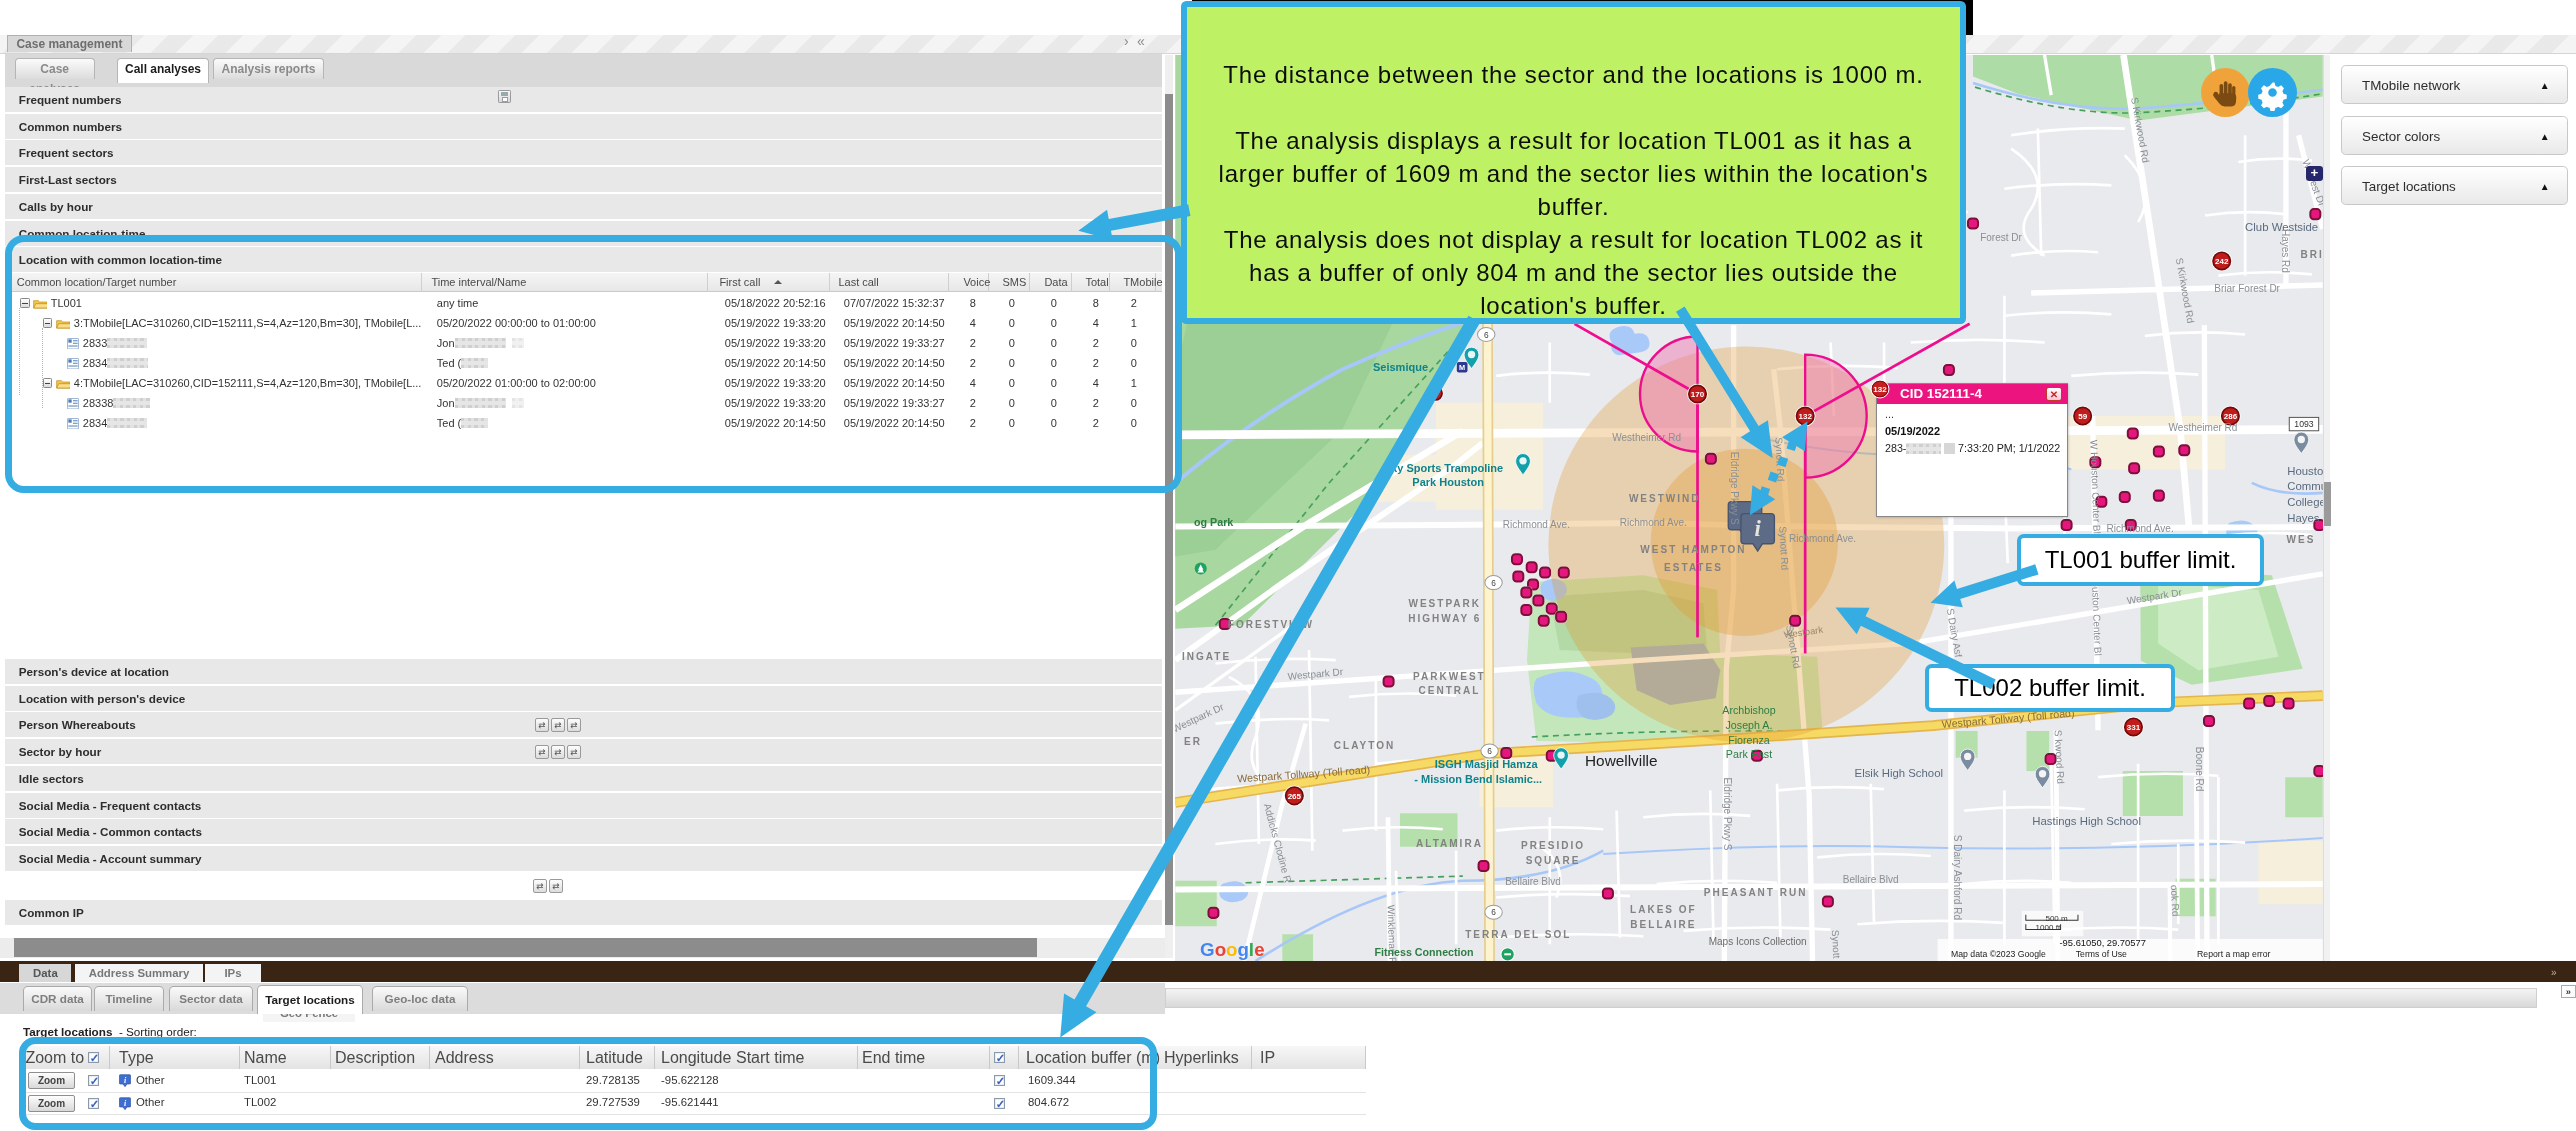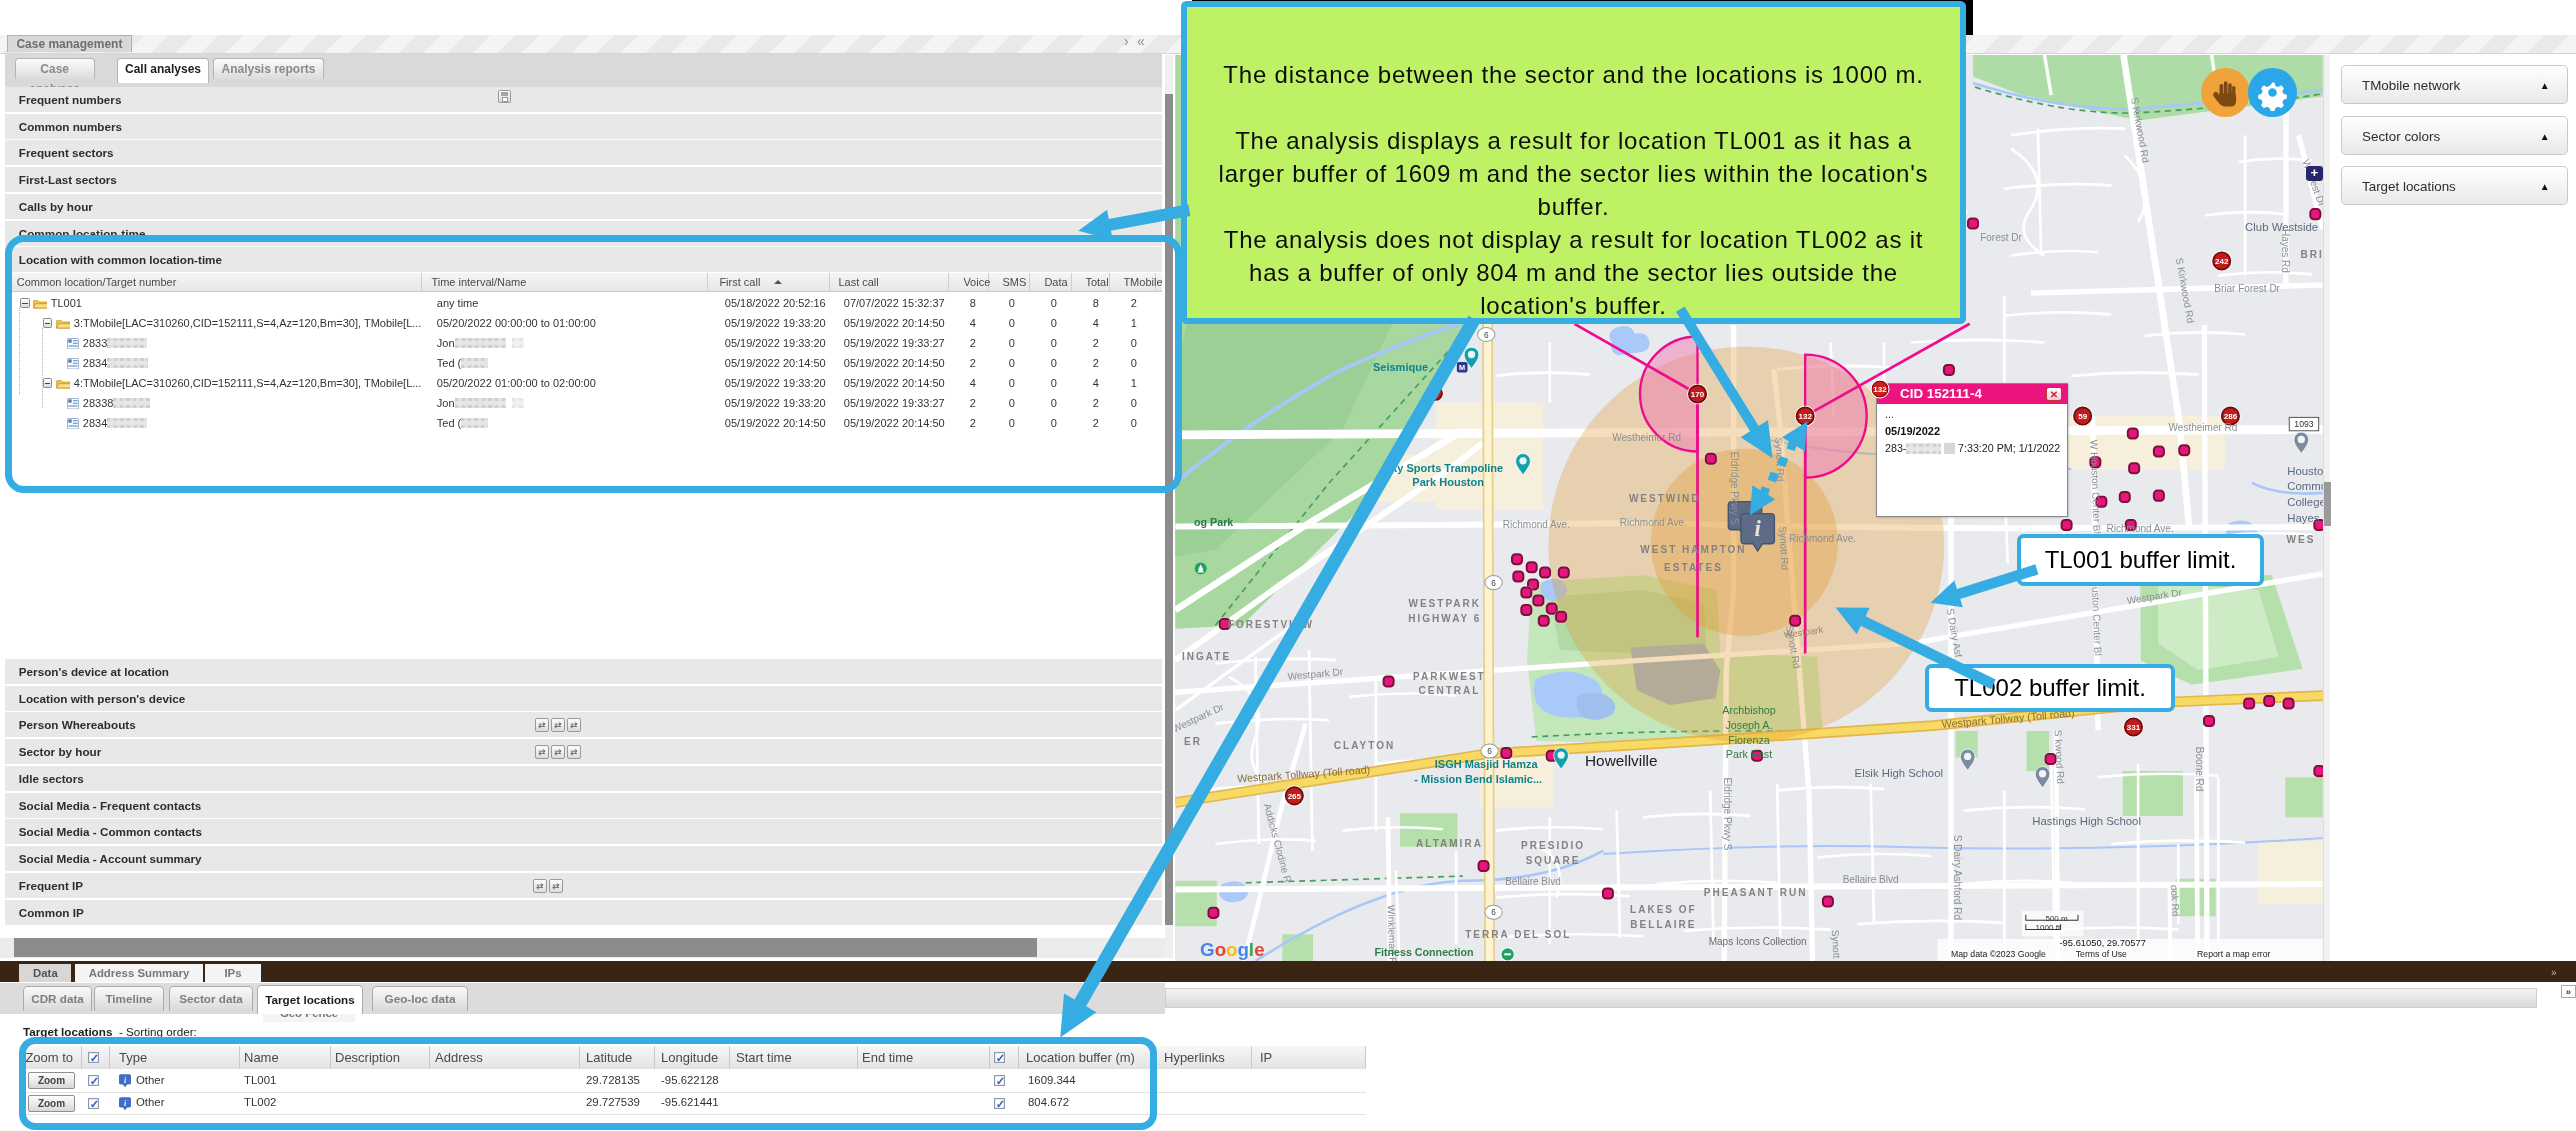--- a/index.html
+++ b/index.html
@@ -8,21 +8,21 @@
   .abs { position:absolute; }
   .row1 { position:absolute; left:5.4px; width:1157px; height:25.4px; background:#e8e8e8; color:#2d2d2d; font-weight:bold; font-size:11.7px; line-height:25.4px; padding-left:13.4px; }
   .trow { position:absolute; left:5.4px; width:1150px; height:20px; font-size:11px; color:#333; line-height:20px; white-space:nowrap; }
   .blur { display:inline-block; height:10.7px; vertical-align:middle; background:
      repeating-linear-gradient(90deg,#c9c9c9 0 3.3px,#e2e2e2 3.3px 6.7px),
      repeating-linear-gradient(0deg,#cfcfcf 0 3.3px,#e6e6e6 3.3px 6.7px);
      background-blend-mode:lighten; margin-top:-2px;}
   .tab1 { position:absolute; top:58px; height:21px; background:linear-gradient(#fbfbfb,#dcdcdc); border:0.7px solid #b5b5b5; border-bottom:none; border-radius:4px 4px 0 0; color:#8a8a8a; font-weight:bold; font-size:12px; text-align:center; line-height:20px; }
   .btab { position:absolute; top:964px; height:18px; background:#f4f4f4; color:#777; font-weight:bold; font-size:11.4px; text-align:center; line-height:18px; }
   .stab { position:absolute; top:986px; height:25.4px; background:linear-gradient(#fafafa,#d9d9d9); border:0.7px solid #aaa; border-bottom:none; border-radius:4.7px 4.7px 0 0; color:#7e7e7e; font-weight:bold; font-size:11.7px; text-align:center; line-height:24px; }
-  .bhdr { position:absolute; top:1046px; height:23.4px; background:linear-gradient(#f7f7f7,#e3e3e3); font-size:13px; color:#4a4a4a; line-height:23.4px; white-space:nowrap; }
+  .bhdr { position:absolute; top:1046px; height:23.4px; background:linear-gradient(#f7f7f7,#e3e3e3); font-size:16px; color:#4a4a4a; line-height:23.4px; white-space:nowrap; }
   .bcell { position:absolute; font-size:11.4px; color:#333; white-space:nowrap; }
   .cbx { position:absolute; width:11.4px; height:11.4px; background:#fdfdfd; border:0.7px solid #8a9aa8; box-shadow:inset 0 0 0 0.7px #dfe8ee; }
   .cbx:after { content:"✓"; position:absolute; left:0.7px; top:-2px; color:#3b5fc0; font-size:11.4px; font-weight:bold; }
   .zoombtn { position:absolute; width:47px; height:17.4px; background:linear-gradient(#fefefe,#d8d8d8); border:0.7px solid #8f8f8f; border-radius:2px; font-size:10px; font-weight:bold; color:#444; text-align:center; line-height:16px; }
   .acc { position:absolute; left:2341px; width:227px; background:linear-gradient(#ffffff,#e9e9e9); border:0.7px solid #c8c8c8; border-radius:4.7px; font-size:13.4px; color:#2d2d2d; }
   .acc span { position:absolute; left:20px; top:50%; transform:translateY(-50%); }
   .acc b { position:absolute; right:17.4px; top:50%; transform:translateY(-50%); font-size:10px; color:#111; }
   .rfb { position:absolute; width:14px; height:14px; border:0.7px solid #9a9a9a; border-radius:2px; background:linear-gradient(#fdfdfd,#dcdcdc); color:#555; font-size:8.7px; text-align:center; line-height:12.7px; }
   .blueborder { position:absolute; border:7.4px solid #35ace2; background:transparent; }
   .maplbl { font-size:15px; fill:#8a8f94; }
@@ -211,21 +211,20 @@
   </div>
 
   <div class="row1" style="top:659px;">Person's device at location</div>
   <div class="row1" style="top:686px;">Location with person's device</div>
   <div class="row1" style="top:712px;">Person Whereabouts</div>
   <div class="row1" style="top:739px;">Sector by hour</div>
   <div class="row1" style="top:766px;">Idle sectors</div>
   <div class="row1" style="top:793px;">Social Media - Frequent contacts</div>
   <div class="row1" style="top:819px;">Social Media - Common contacts</div>
   <div class="row1" style="top:846px;">Social Media - Account summary</div>
-  <div class="row1" style="top:873px;">Frequent IP</div>
   <div class="row1" style="top:900px;">Common IP</div>
   <div class="rfb" style="left:535px; top:718px;">⇄</div>
     <div class="rfb" style="left:551px; top:718px;">⇄</div>
     <div class="rfb" style="left:567px; top:718px;">⇄</div>
   <div class="rfb" style="left:535px; top:745px;">⇄</div>
     <div class="rfb" style="left:551px; top:745px;">⇄</div>
     <div class="rfb" style="left:567px; top:745px;">⇄</div>
   <div class="rfb" style="left:533px; top:879px;">⇄</div>
     <div class="rfb" style="left:549px; top:879px;">⇄</div>
 

